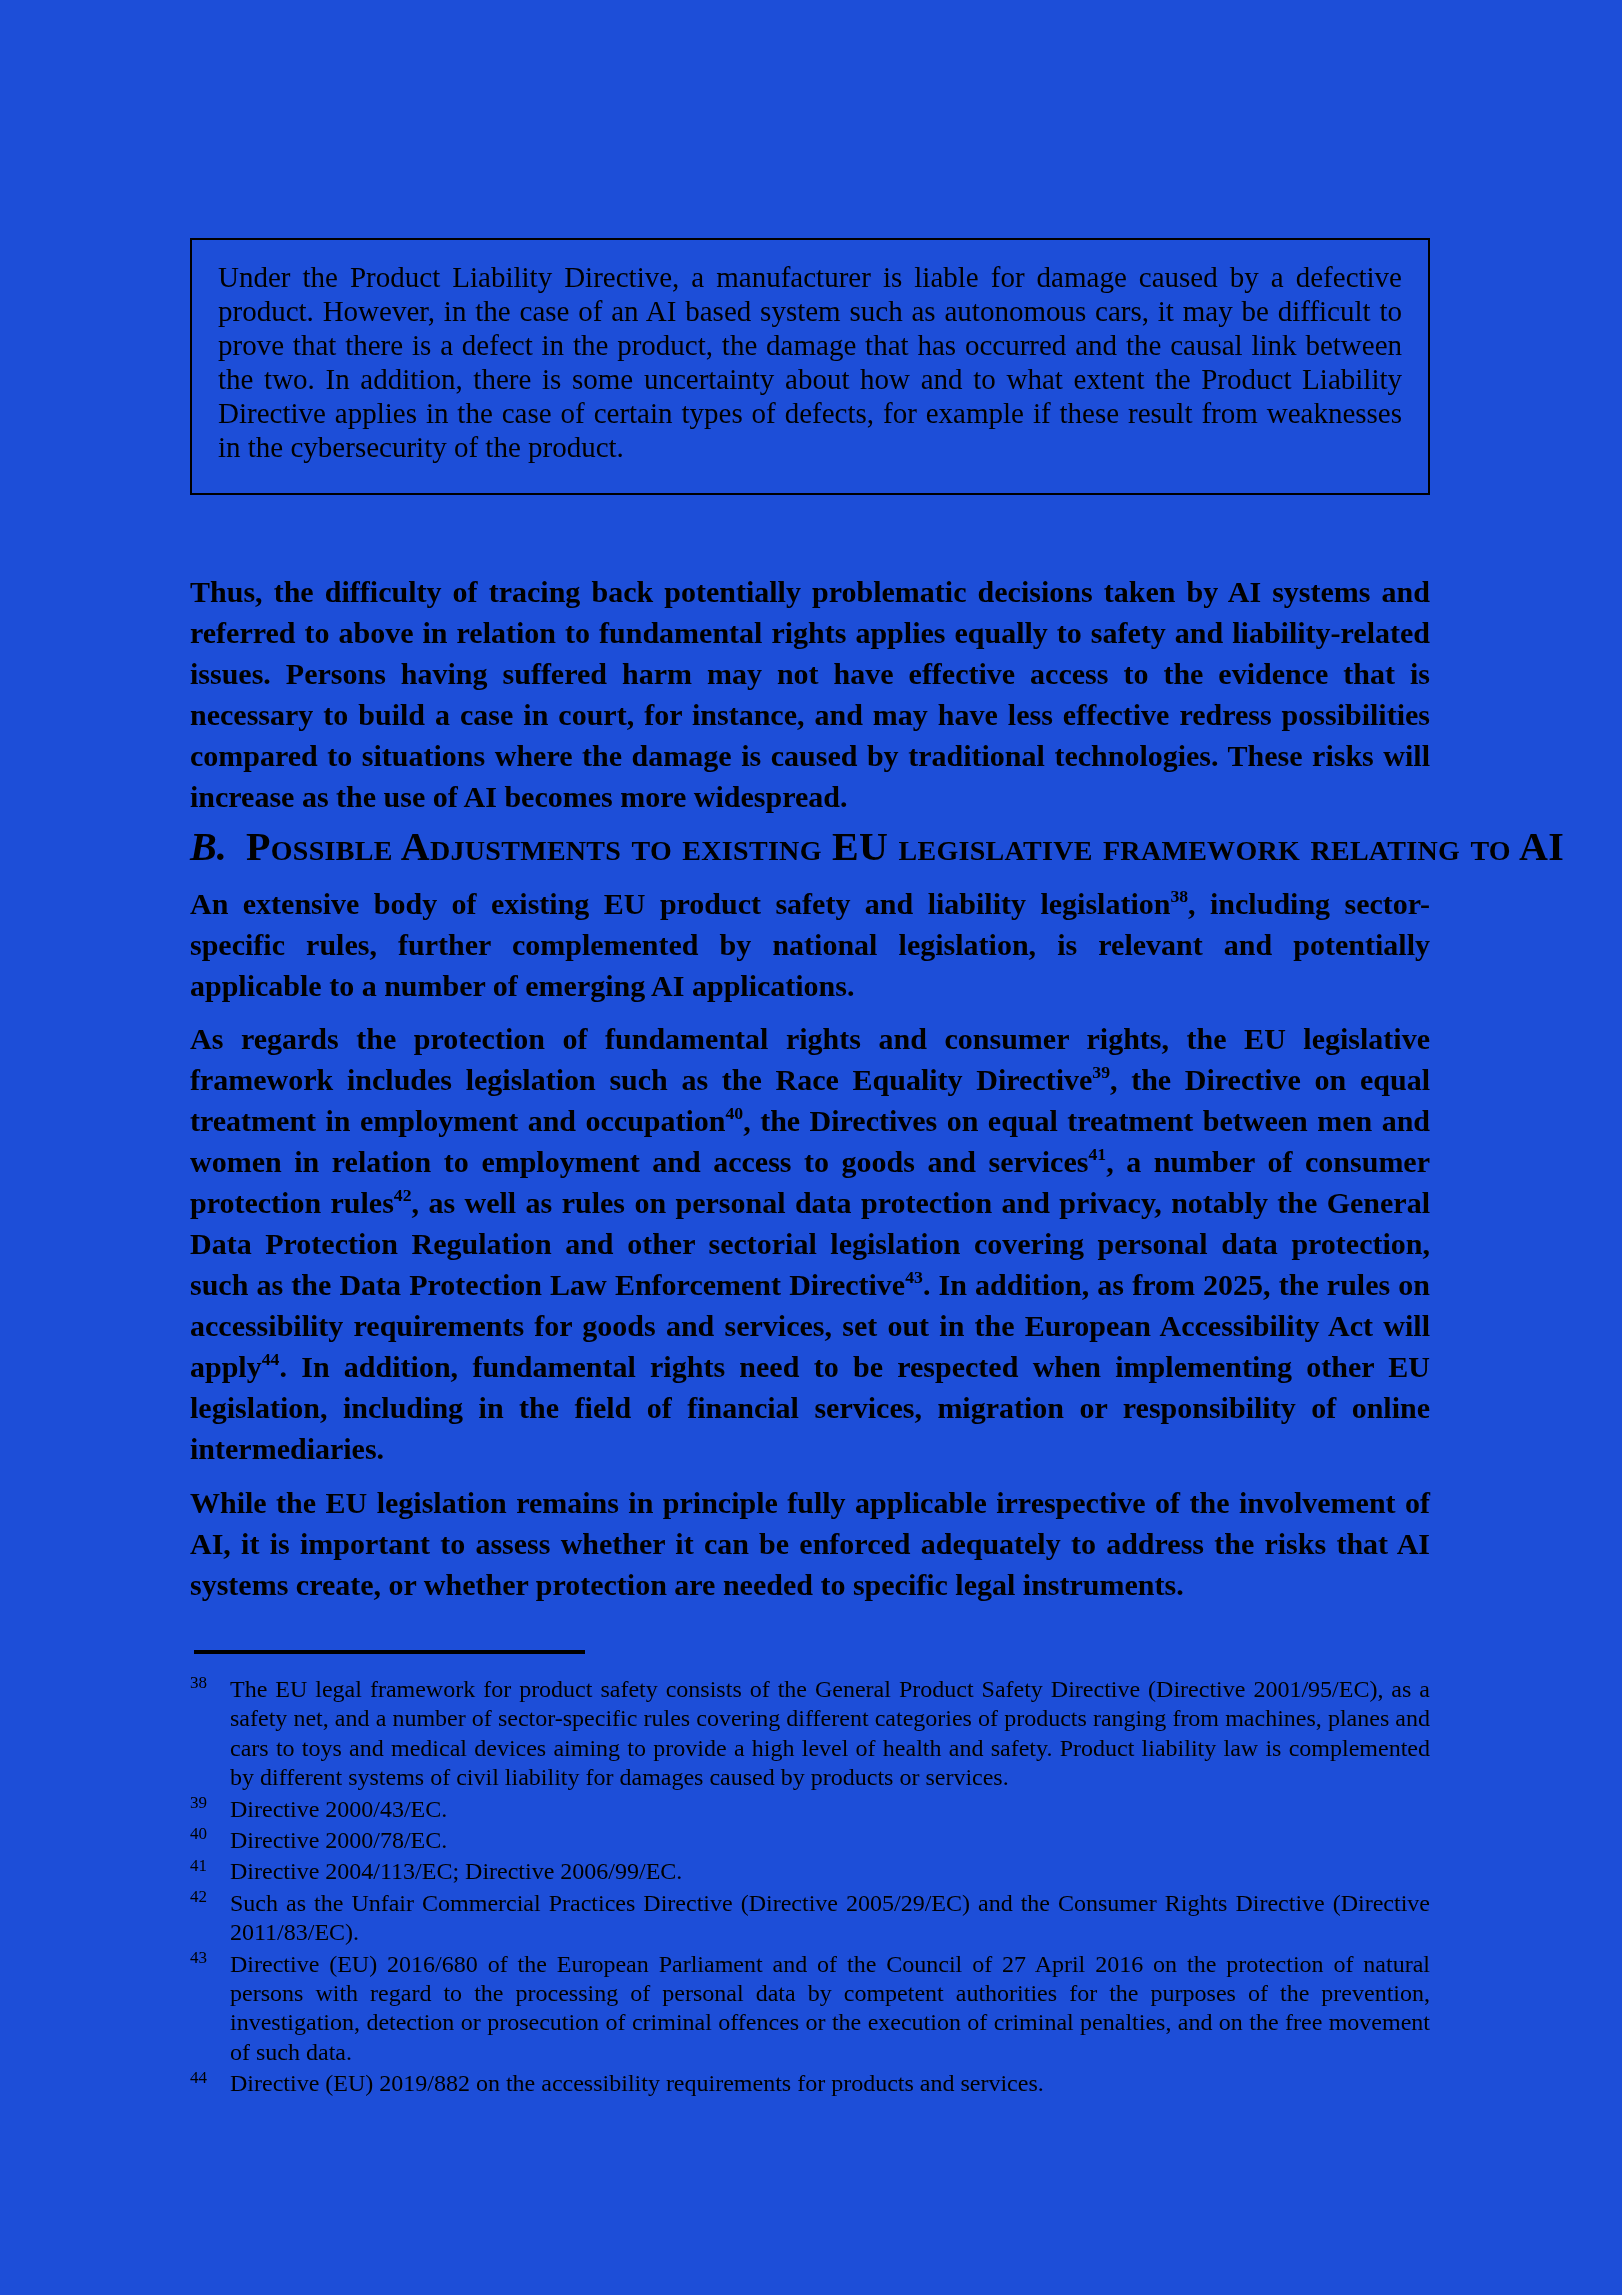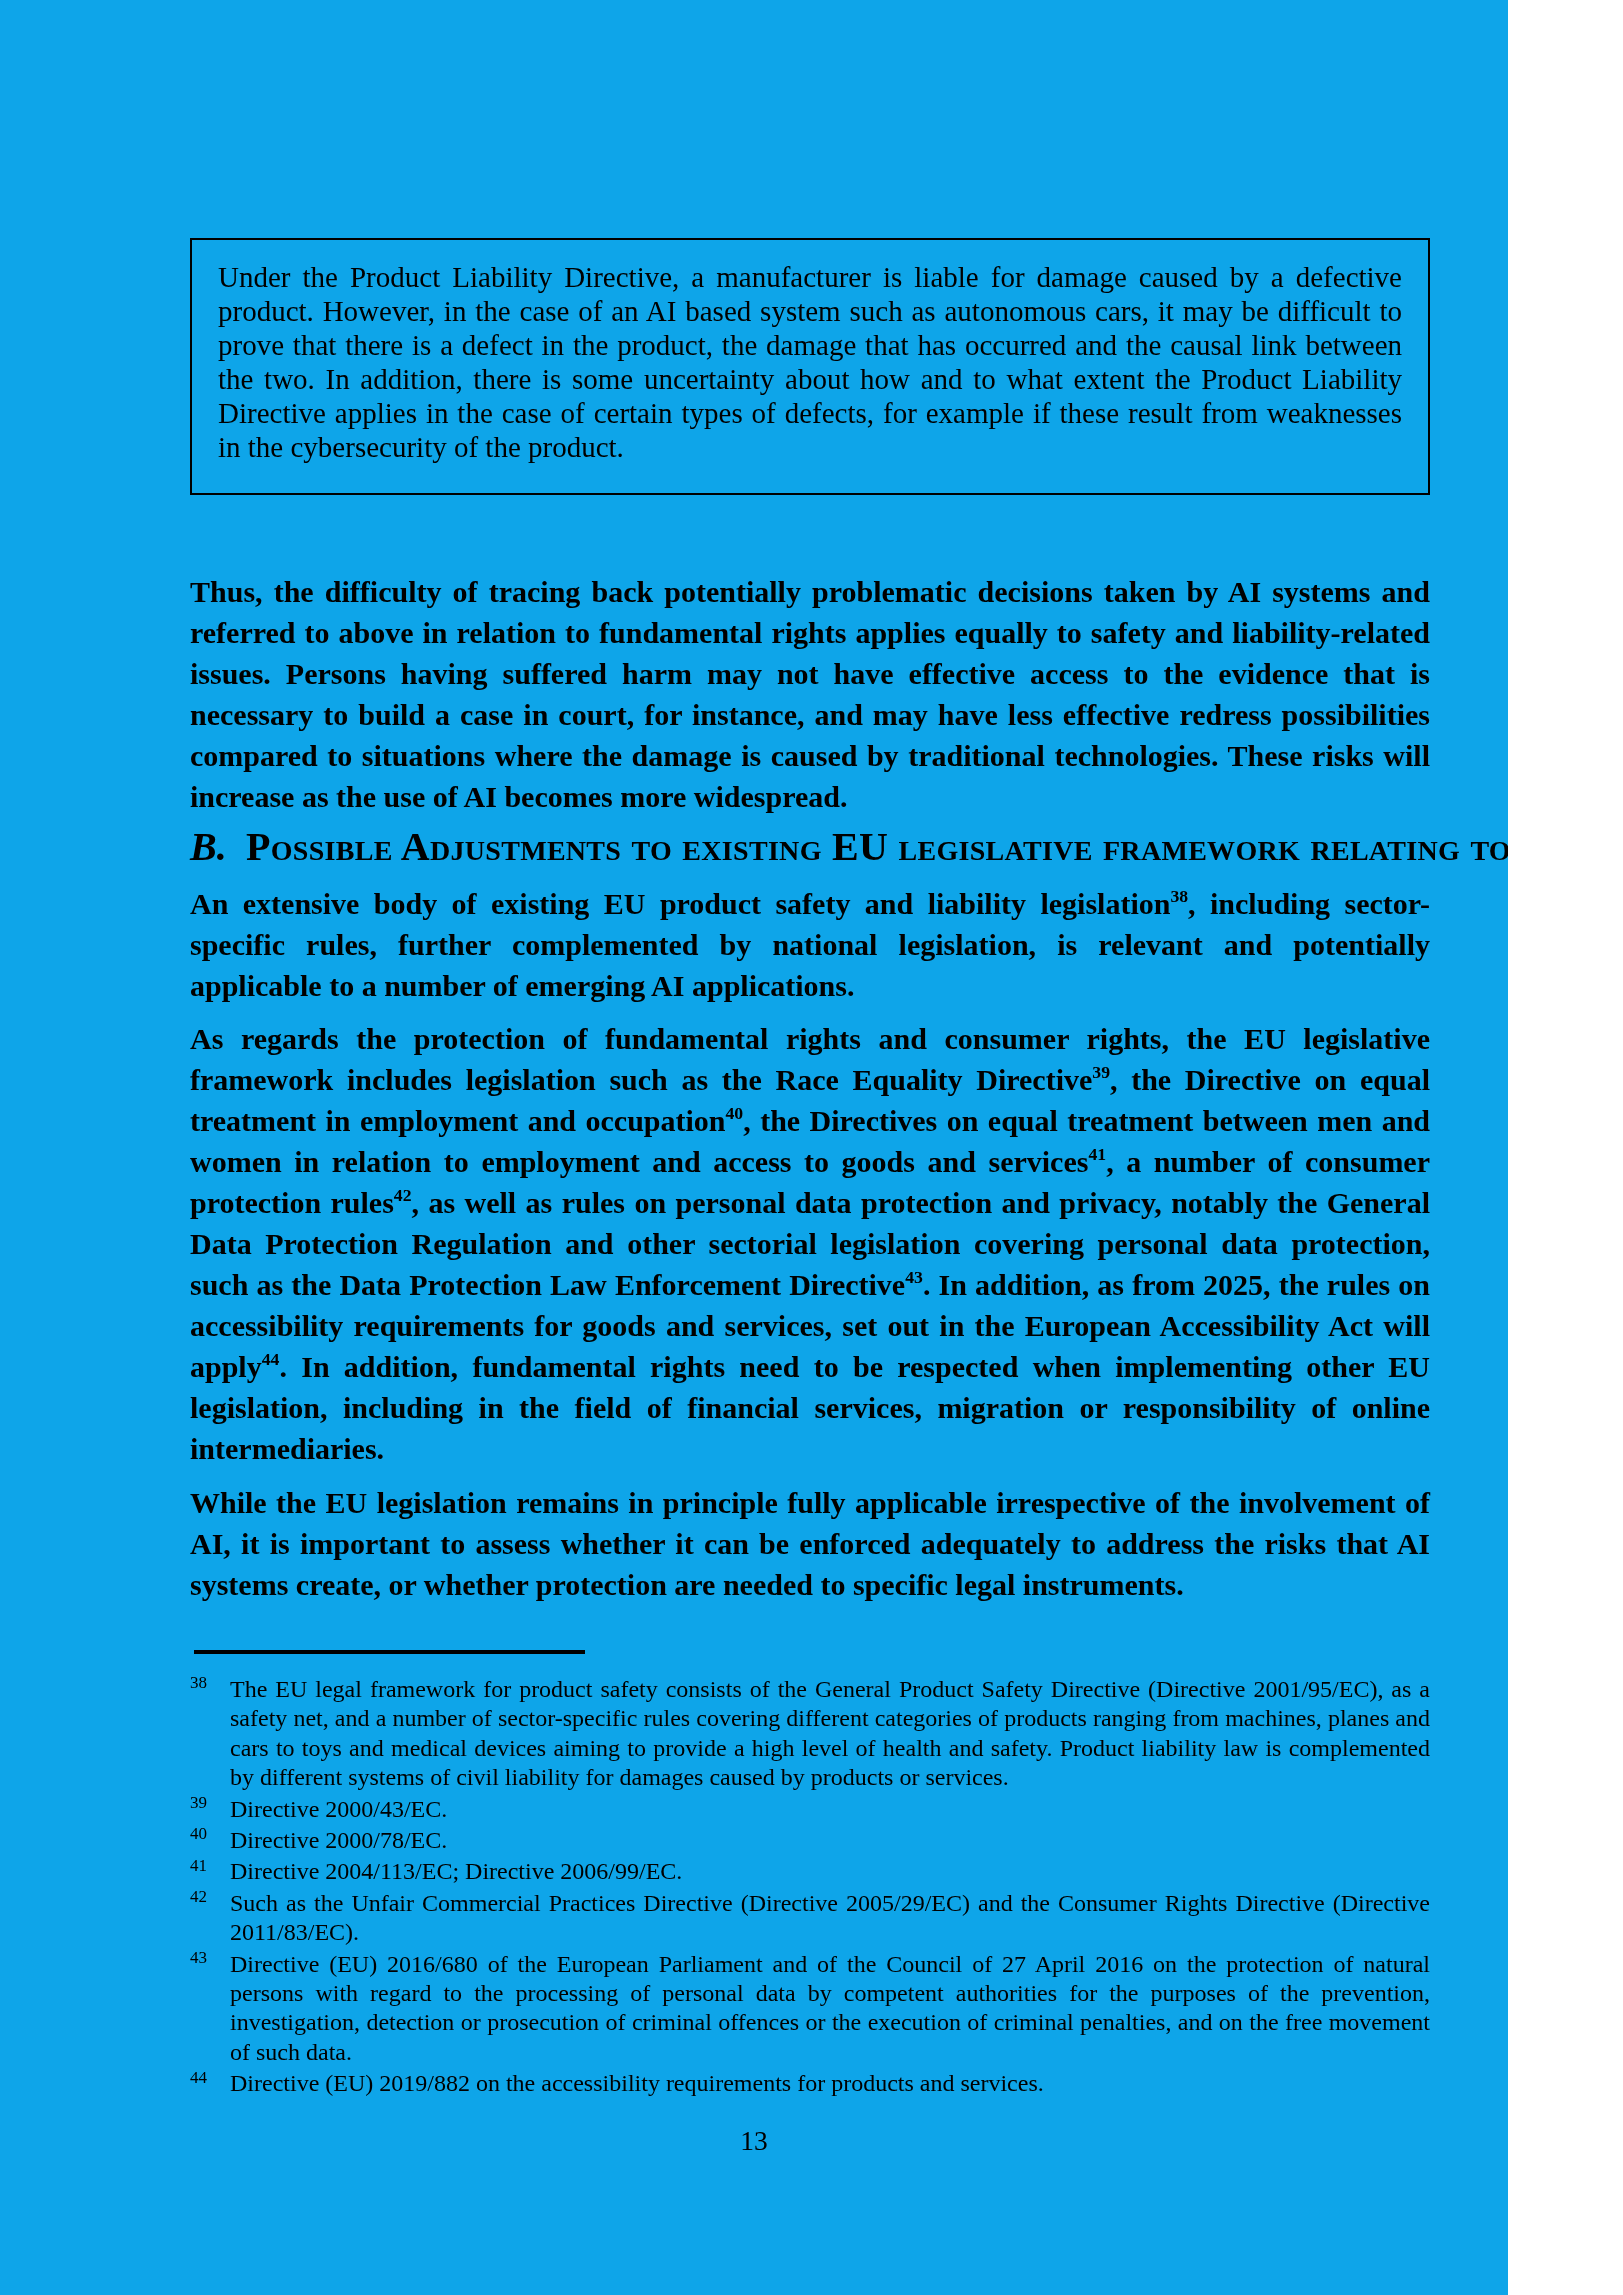--- a/index.html
+++ b/index.html
@@ -2,23 +2,23 @@
 <html style="font-size:10.5px"><head>
 <meta charset="utf-8">
 <style>
   html, body {
     margin: 0;
     padding: 0;
     background: #ffffff;
   }
   .page {
     position: relative;
-    width: 1508px;
+    width: 1622px;
     height: 2295px;
-    background: #0ea5e9;
+    background: #1d4ed8;
     color: #000000;
     font-family: "Liberation Serif", "DejaVu Serif", serif;
     overflow: hidden;
   }
   .content {
     position: absolute;
     left: 190px;
     top: 238px;
     width: 1240px;
   }
@@ -141,16 +141,15 @@
 
     <div class="fn-item"><sup class="fn-num">41</sup><span class="fn-text">Directive 2004/113/EC; Directive 2006/99/EC.</span></div>
 
     <div class="fn-item"><sup class="fn-num">42</sup><span class="fn-text">Such as the Unfair Commercial Practices Directive (Directive 2005/29/EC) and the Consumer Rights Directive (Directive 2011/83/EC).</span></div>
 
     <div class="fn-item"><sup class="fn-num">43</sup><span class="fn-text">Directive (EU) 2016/680 of the European Parliament and of the Council of 27 April 2016 on the protection of natural persons with regard to the processing of personal data by competent authorities for the purposes of the prevention, investigation, detection or prosecution of criminal offences or the execution of criminal penalties, and on the free movement of such data.</span></div>
 
     <div class="fn-item"><sup class="fn-num">44</sup><span class="fn-text">Directive (EU) 2019/882 on the accessibility requirements for products and services.</span></div>
   </div>
 
-  <div class="page-number">13</div>
 
 </div>
 
 
 </body></html>

